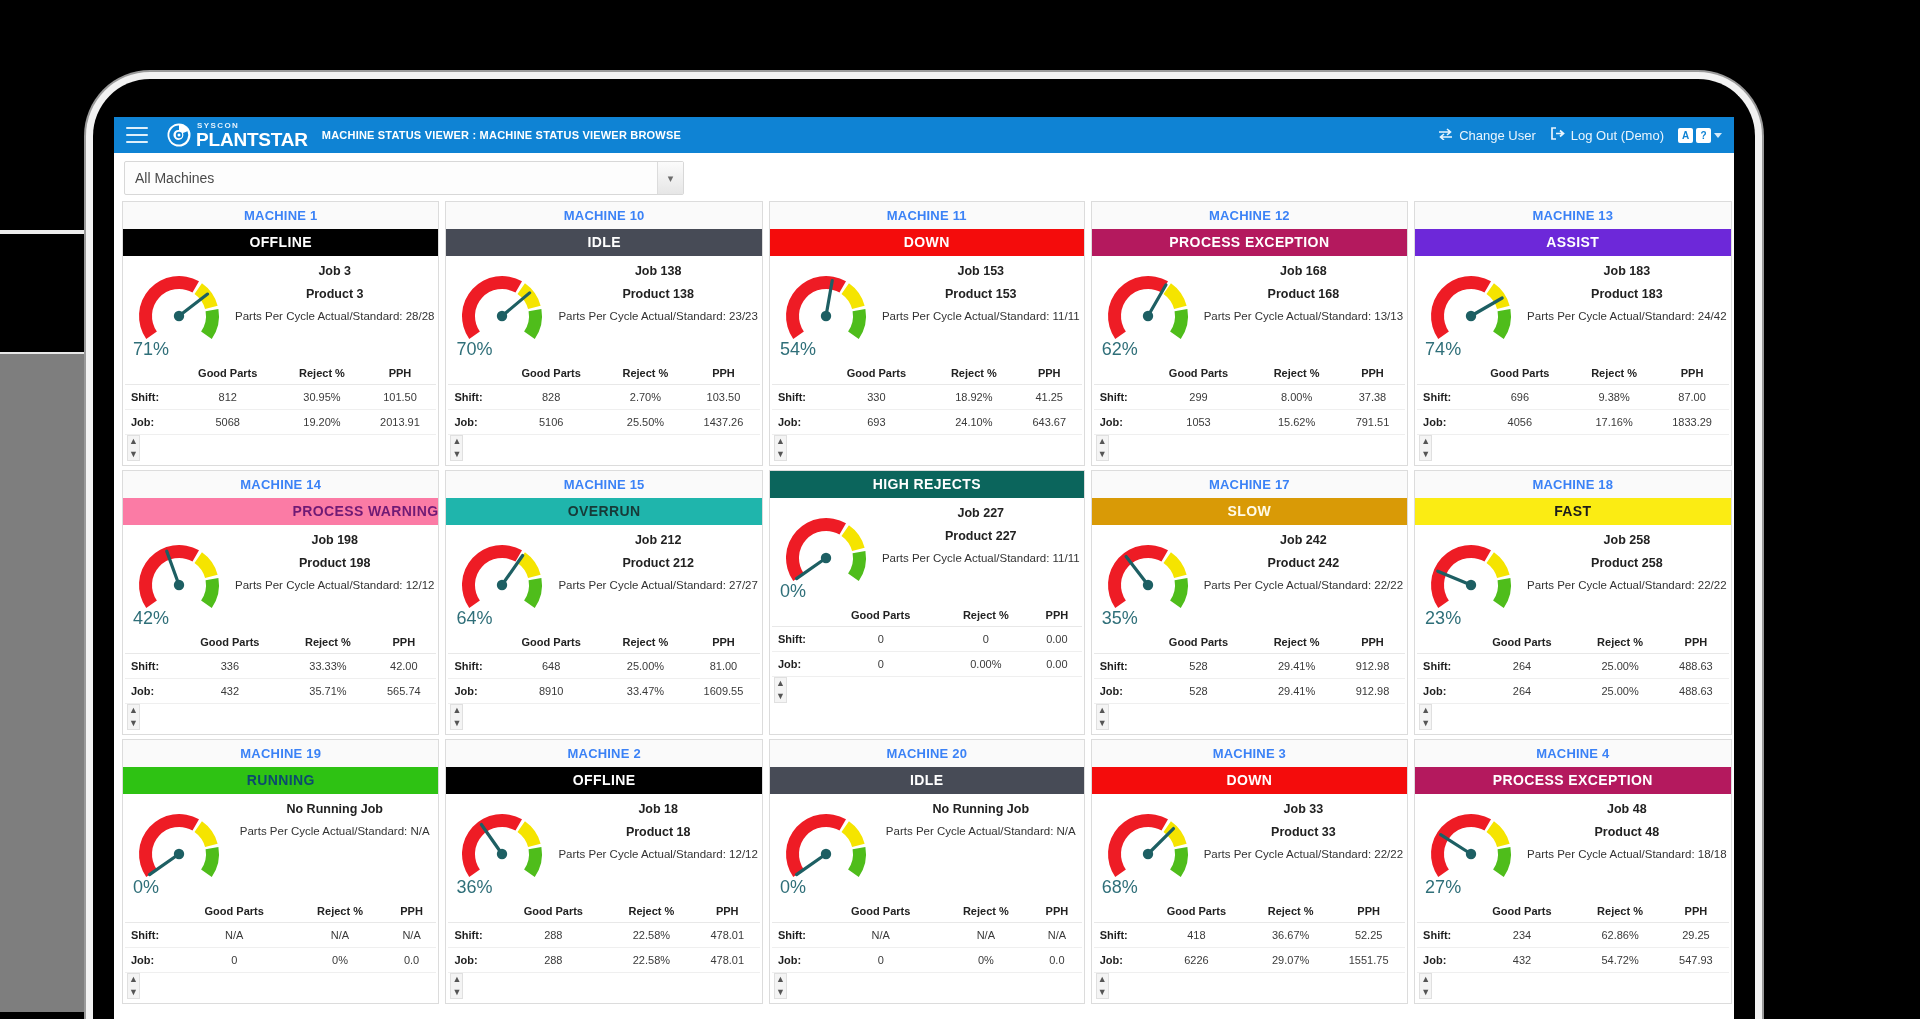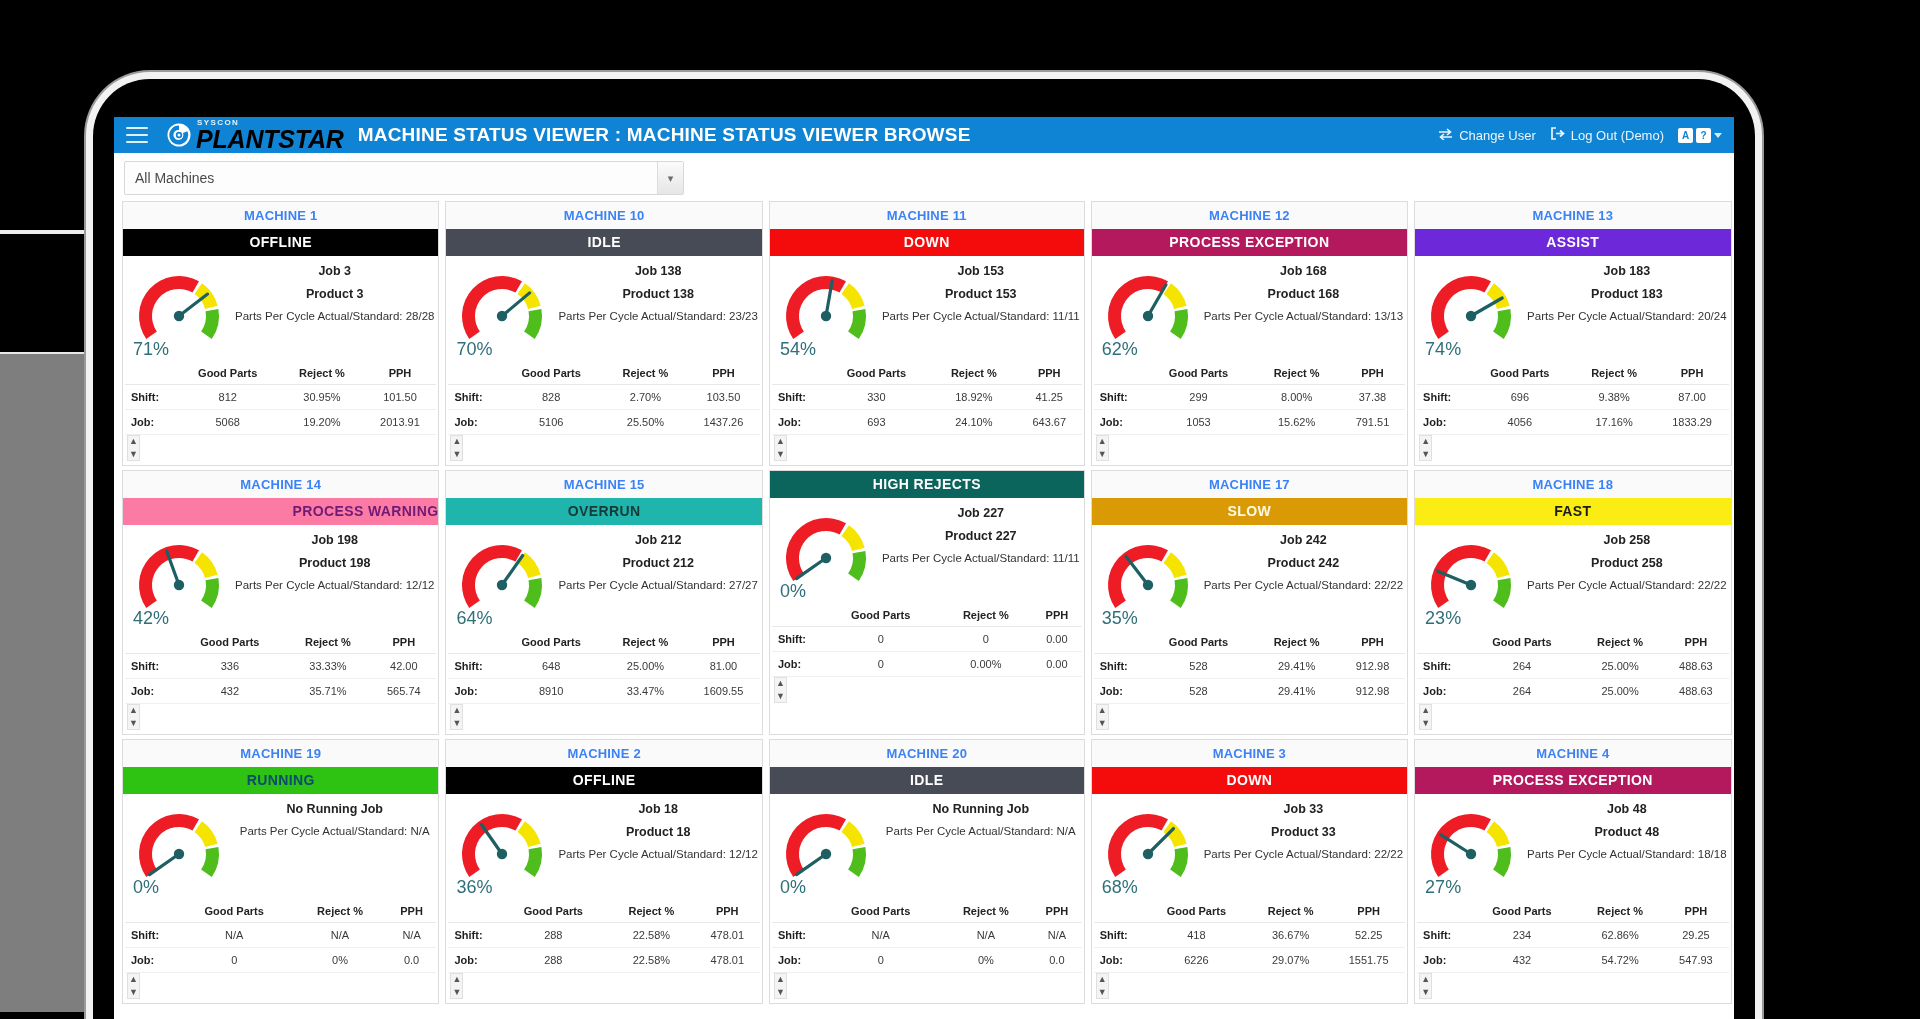--- a/index.html
+++ b/index.html
@@ -41,23 +41,23 @@
     color: #fff;
   }
   .hamburger { width: 22px; height: 16px; display:flex; flex-direction:column;
                justify-content:space-between; margin-right: 18px; cursor:pointer;}
   .hamburger i { display:block; height:2px; background:#dff0fb; border-radius:1px; }
 
   .logo { display:flex; align-items:center; margin-right: 14px; }
   .logo-mark { width: 26px; height: 26px; margin-right: 4px; position: relative; }
   .logo-text { display:flex; flex-direction:column; line-height:1; }
   .logo-sub { font-size: 8px; font-weight: 700; letter-spacing: 1.4px; color:#e4f2fc; margin-left:1px; }
-  .logo-main { font-size: 25px; font-weight: 800; letter-spacing: -0.2px; color:#000000; font-style: italic; }
-
-  #apptitle { font-size: 19px; font-weight: 700; letter-spacing: 0.2px; color:#ffffff; }
+  .logo-main { font-size: 19px; font-weight: 800; letter-spacing: -0.2px; color:#ffffff; }
+
+  #apptitle { font-size: 11px; font-weight: 700; letter-spacing: 0.2px; color:#ffffff; }
 
   #appbar-right { margin-left:auto; display:flex; align-items:center; gap: 14px; font-size: 13px; }
   .bar-link { display:flex; align-items:center; gap:6px; color:#eaf5fd; cursor:pointer; white-space:nowrap;}
   .badge-box { background:#ffffff; color:#0f83d4; font-size:10px; font-weight:700;
                width:15px; height:15px; display:flex; align-items:center; justify-content:center;
                border-radius:2px; }
   .caret-dn { width:0;height:0;border-left:4px solid transparent;border-right:4px solid transparent;
               border-top:5px solid #d6ecfa; }
 
   
@@ -411,21 +411,21 @@
                   <path d="M74.94305745404185 21.23391822844033 A40 40 0 0 1 90.63703305156272 43.64723819589917 L78.07999730980484 47.01188578223194 A27 27 0 0 0 67.48656378147825 31.88289480419722 Z" fill="#f5e400"></path>
                   <path d="M91.39231012048832 47.05407289332279 A40 40 0 0 1 84.76608177155967 76.94305745404185 L74.11710519580278 69.48656378147824 A27 27 0 0 0 78.58980933132962 49.31149920299288 Z" fill="#4fbd1b"></path>
     <line x1="52" y1="54" x2="83.17691453623979" y2="36" stroke="#1d5f63" stroke-width="3.2" stroke-linecap="round"></line>
     <circle cx="52" cy="54" r="5.2" fill="#1d5f63"></circle>
   </svg>
         <span class="gauge-pct">74%</span>
       </div>
       <div class="jobinfo">
         <div class="job">Job 183</div>
         <div class="prod">Product 183</div>
-        <div class="ppc">Parts Per Cycle Actual/Standard: 20/24</div>
+        <div class="ppc">Parts Per Cycle Actual/Standard: 24/42</div>
       </div>
     </div>
     <div class="tbl-wrap">
       <table class="stats">
         <thead>
           <tr>
             <th class="lbl"></th>
             <th>Good Parts</th>
             <th>Reject %</th>
             <th>PPH</th>

